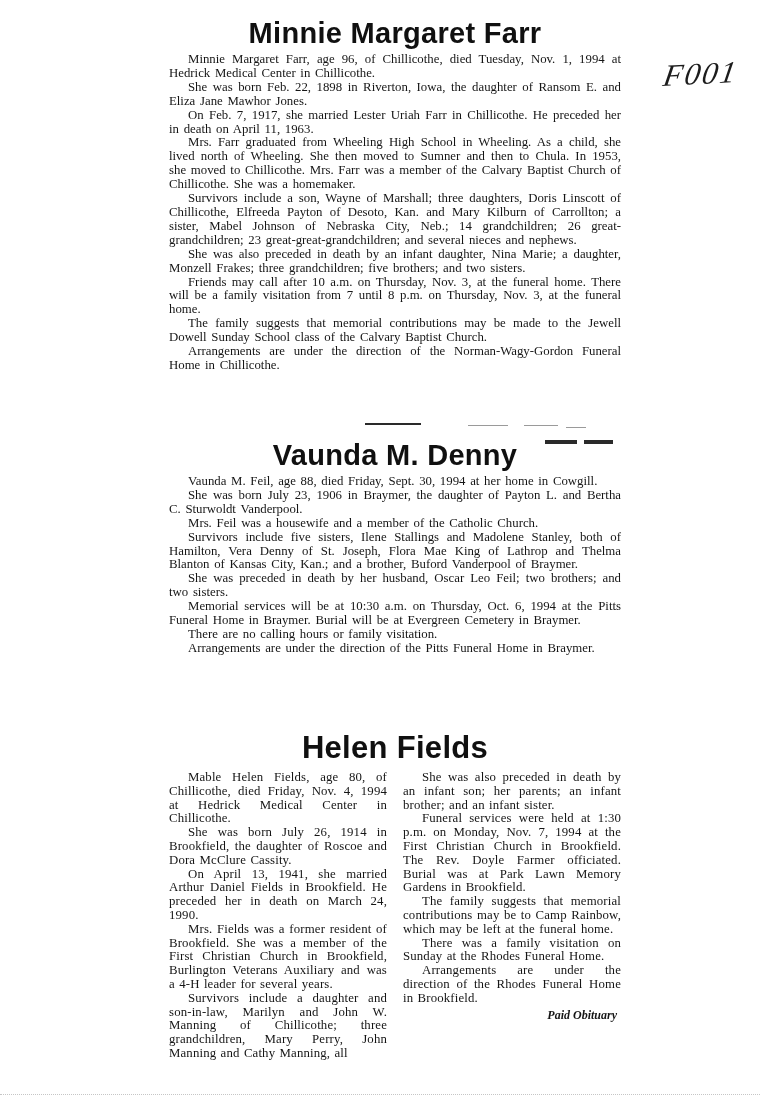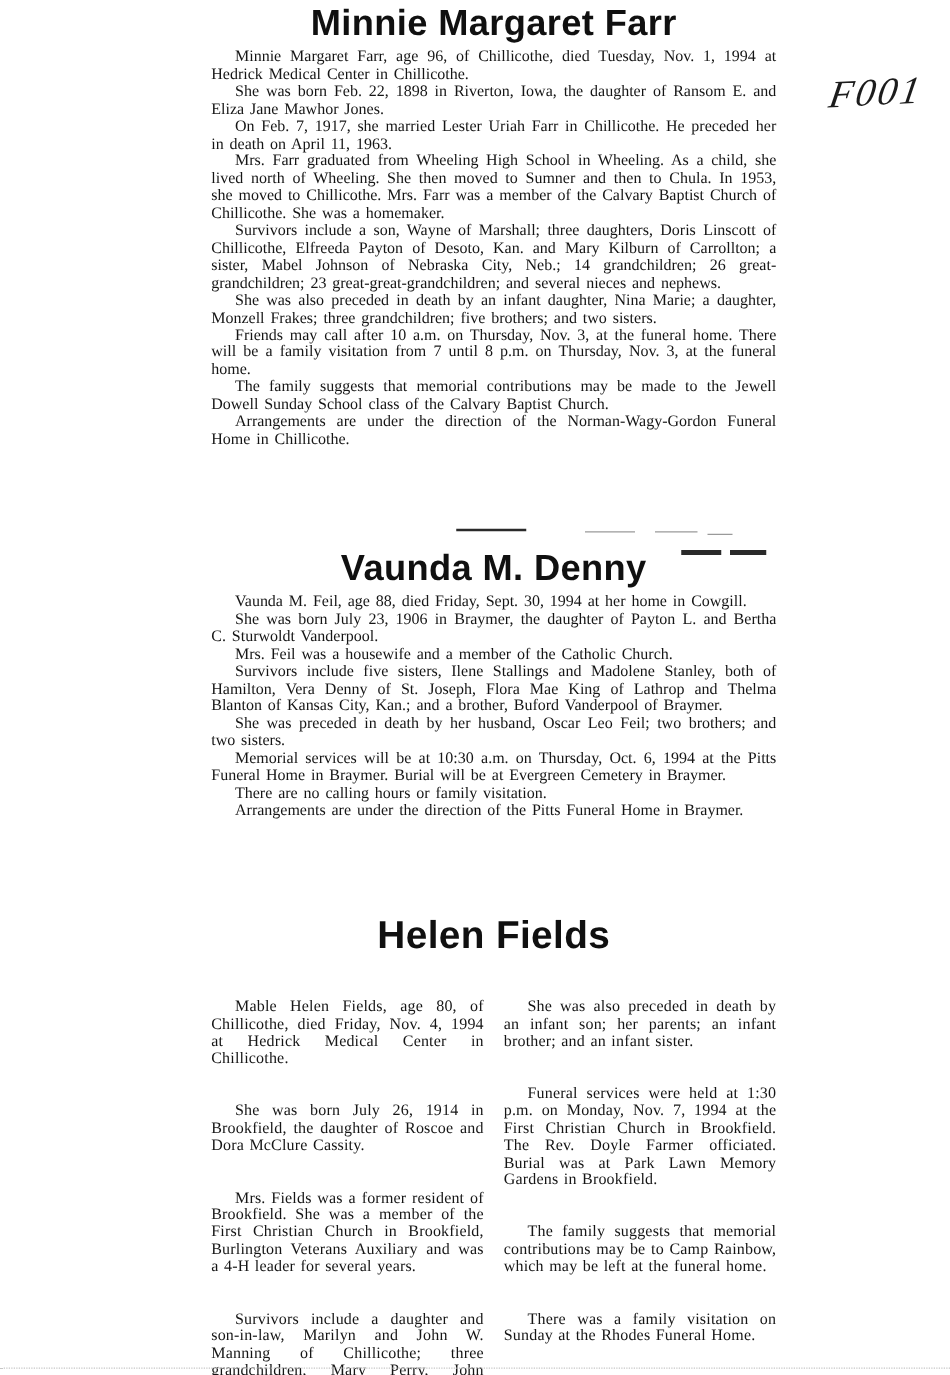--- a/index.html
+++ b/index.html
@@ -31,37 +31,36 @@
     color: #101010;
   }
   .obit p {
     margin: 0;
     text-indent: 19px;
     text-align: justify;
     font-size: 12.8px;
     line-height: 13.9px;
     word-spacing: 1.5px;
   }
-  #obit-farr   { top: 4px; }
+  #obit-farr   { top: 18px; }
   #obit-feil   { top: 440px; }
   #obit-fields { top: 733px; }
   #obit-fields h1 { font-size: 31px; margin-bottom: 8px; }
   .columns {
     display: flex;
     gap: 16px;
   }
   .col {
     width: 218px;
   }
   .col p {
     font-size: 12.8px;
     line-height: 13.8px;
     letter-spacing: 0.15px;
     word-spacing: 1px;
-    margin-top: 28px;
   }
   .col-right p.continuation { text-indent: 0; }
   .paid-obituary {
     font-style: italic;
     font-weight: bold;
     font-size: 12px;
     text-align: right;
     margin-top: 2px;
     padding-right: 4px;
   }
@@ -126,20 +125,21 @@
   <p>There are no calling hours or family visitation.</p>
   <p>Arrangements are under the direction of the Pitts Funeral Home in Braymer.</p>
 </article>
 
 <article class="obit" id="obit-fields">
   <h1>Helen Fields</h1>
   <div class="columns">
     <div class="col col-left">
       <p>Mable Helen Fields, age 80, of Chillicothe, died Friday, Nov. 4, 1994 at Hedrick Medical Center in Chillicothe.</p>
       <p>She was born July 26, 1914 in Brookfield, the daughter of Roscoe and Dora McClure Cassity.</p>
+      <p>On April 13, 1941, she married Arthur Daniel Fields in Brookfield. He preceded her in death on March 24, 1990.</p>
       <p>Mrs. Fields was a former resident of Brookfield. She was a member of the First Christian Church in Brookfield, Burlington Veterans Auxiliary and was a 4-H leader for several years.</p>
       <p>Survivors include a daughter and son-in-law, Marilyn and John W. Manning of Chillicothe; three grandchildren, Mary Perry, John Manning and Cathy Manning, all</p>
     </div>
     <div class="col col-right">
       <p>She was also preceded in death by an infant son; her parents; an infant brother; and an infant sister.</p>
       <p>Funeral services were held at 1:30 p.m. on Monday, Nov. 7, 1994 at the First Christian Church in Brookfield. The Rev. Doyle Farmer officiated. Burial was at Park Lawn Memory Gardens in Brookfield.</p>
       <p>The family suggests that memorial contributions may be to Camp Rainbow, which may be left at the funeral home.</p>
       <p>There was a family visitation on Sunday at the Rhodes Funeral Home.</p>
       <p>Arrangements are under the direction of the Rhodes Funeral Home in Brookfield.</p>
       <div class="paid-obituary">Paid Obituary</div>

